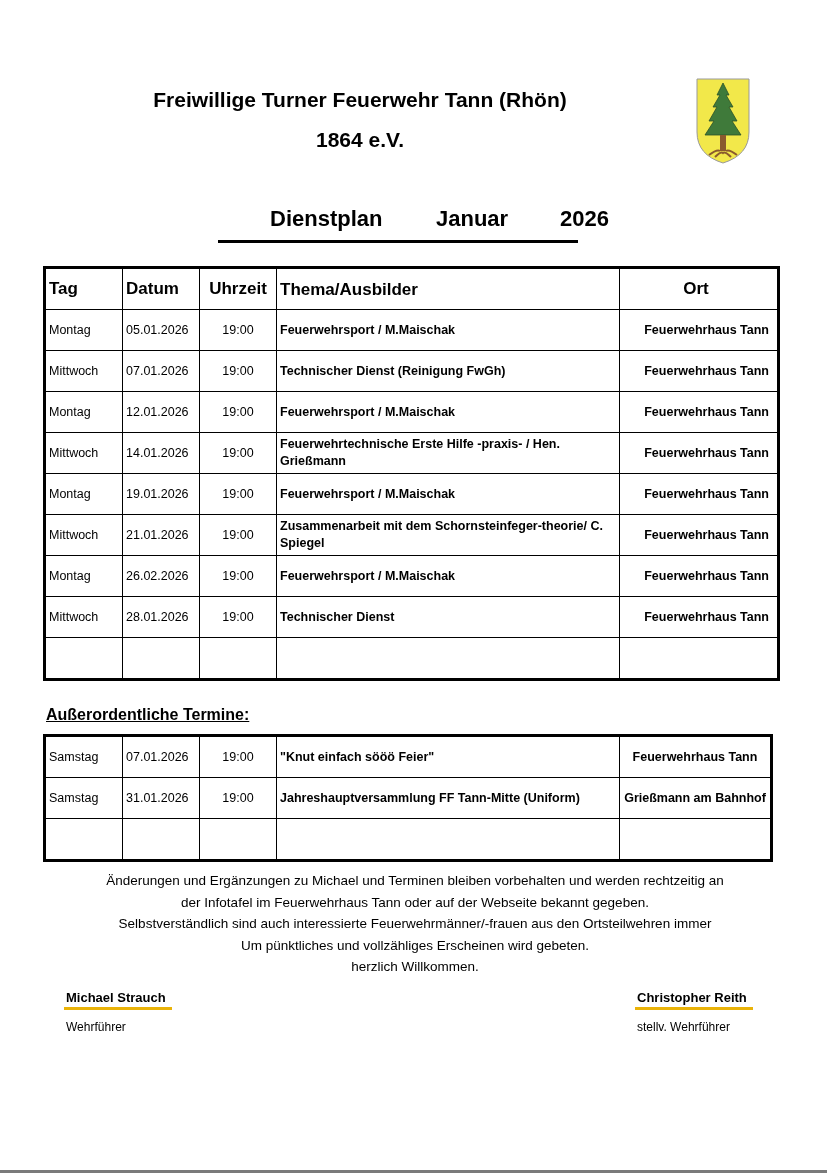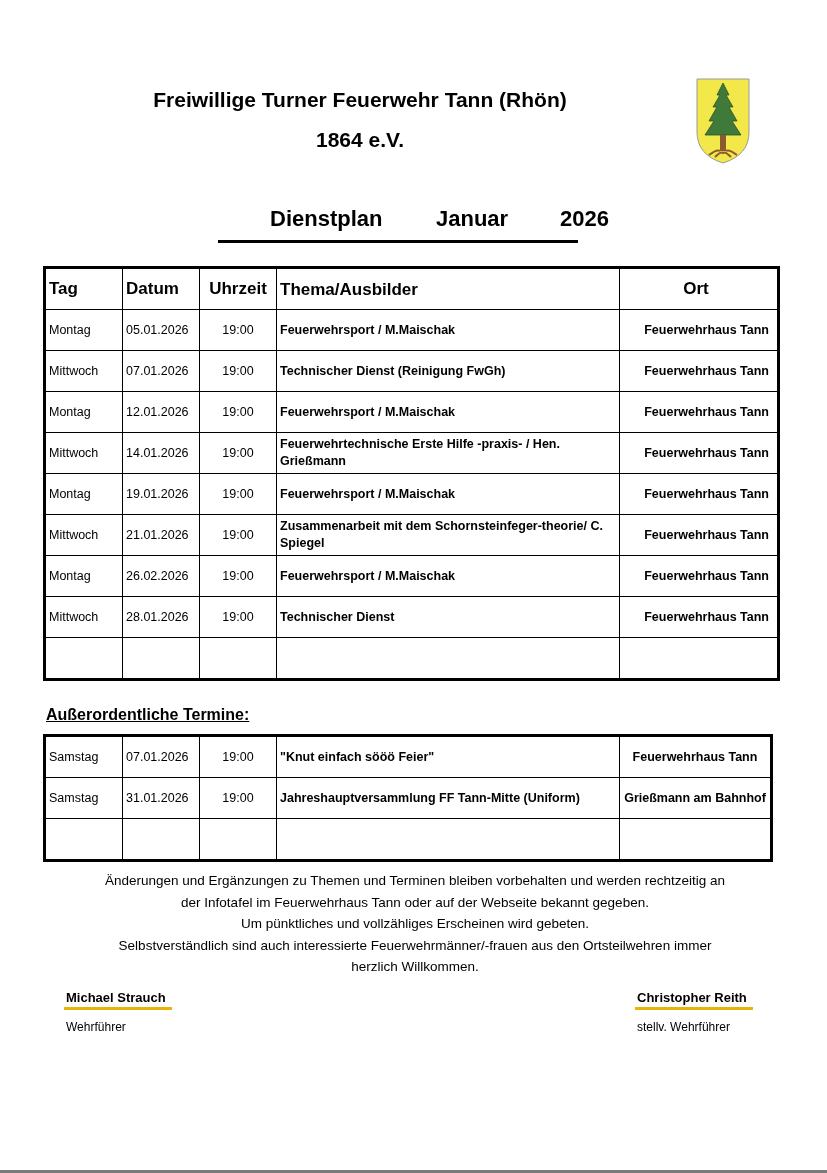--- a/index.html
+++ b/index.html
@@ -156,24 +156,24 @@
         <td class="c-tag"></td>
         <td class="c-datum"></td>
         <td class="c-zeit"></td>
         <td class="c-thema"></td>
         <td class="c-ort"></td>
       </tr>
     </tbody>
 </table>
 
 <div class="notes">
-  <div>Änderungen und Ergänzungen zu Themen und Terminen bleiben vorbehalten und werden rechtzeitig an</div>
+  <div>Änderungen und Ergänzungen zu Michael und Terminen bleiben vorbehalten und werden rechtzeitig an</div>
   <div>der Infotafel im Feuerwehrhaus Tann oder auf der Webseite bekannt gegeben.</div>
+  <div>Selbstverständlich sind auch interessierte Feuerwehrmänner/-frauen aus  den Ortsteilwehren immer</div>
   <div>Um pünktliches und vollzähliges Erscheinen wird gebeten.</div>
-  <div>Selbstverständlich sind auch interessierte Feuerwehrmänner/-frauen aus  den Ortsteilwehren immer</div>
   <div>herzlich Willkommen.</div>
 </div>
 
 <div class="sig left">
   <div class="name">Michael Strauch</div>
   <div class="role">Wehrführer</div>
 </div>
 <div class="sig right">
   <div class="name">Christopher Reith</div>
   <div class="role">stellv. Wehrführer</div>

